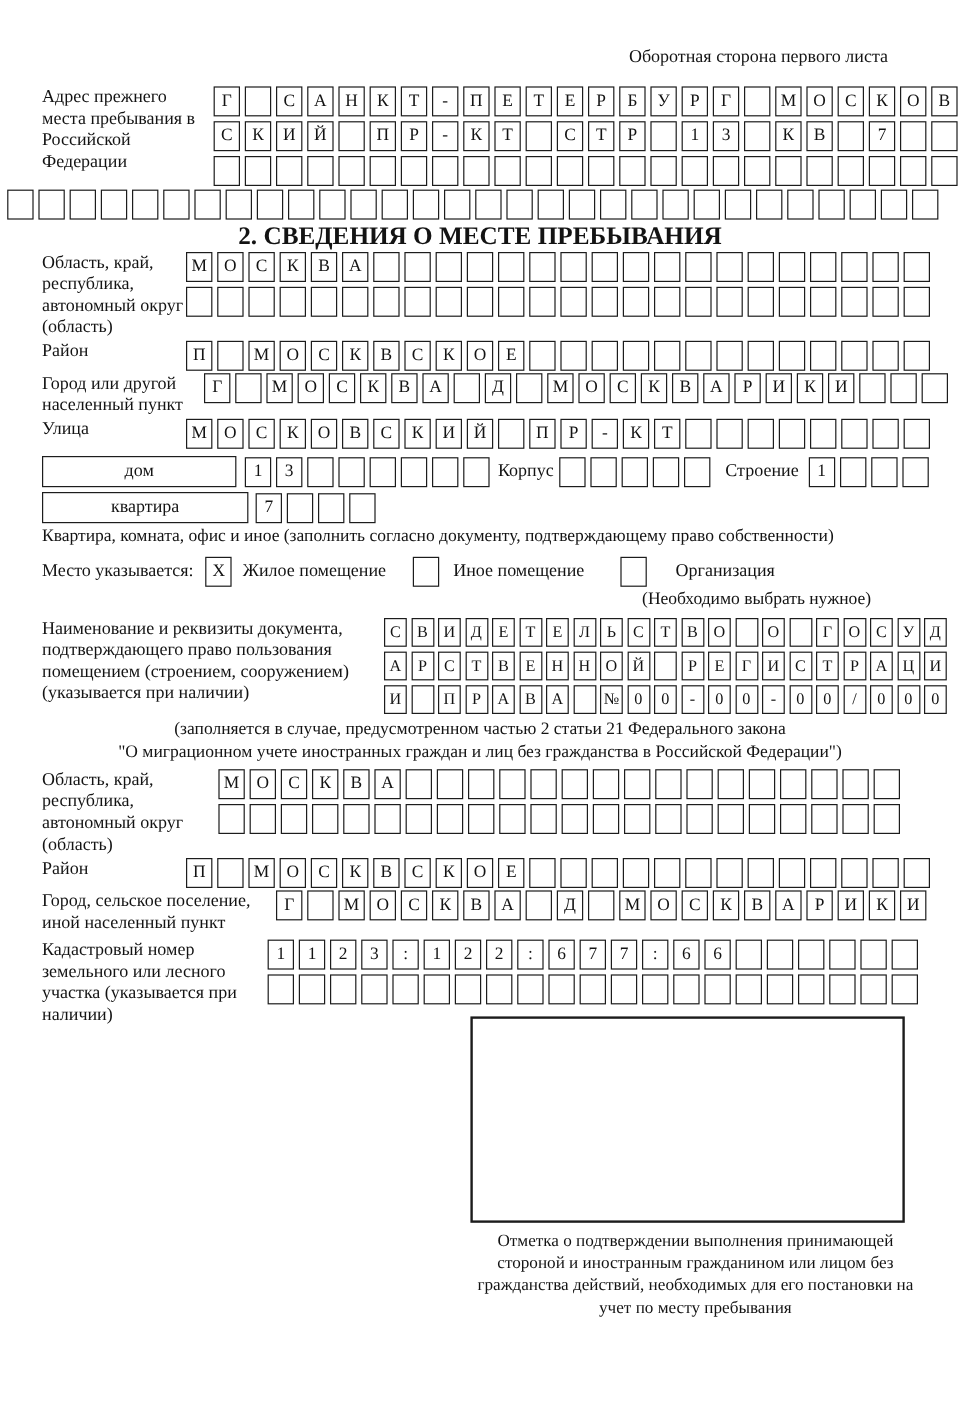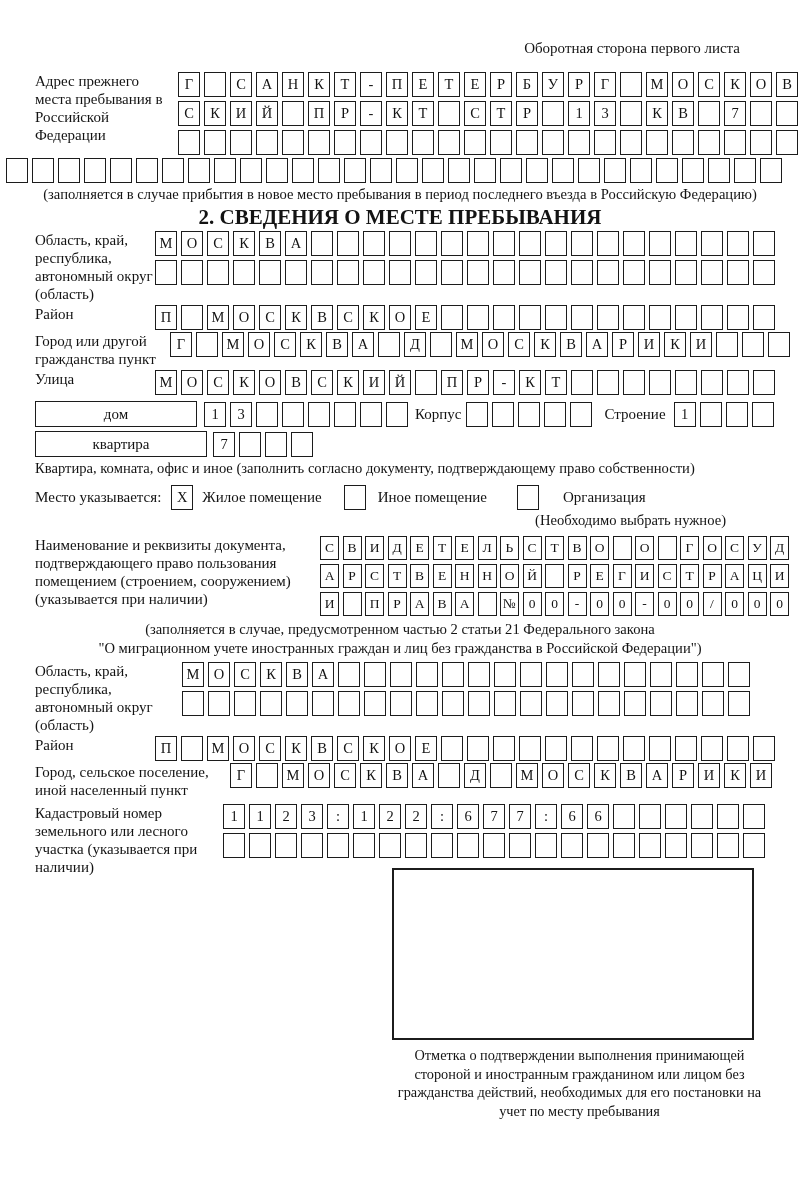--- a/index.html
+++ b/index.html
@@ -147,21 +147,20 @@
       <span class="box"></span>
       <span class="box"></span>
       <span class="box"></span>
       <span class="box"></span>
       <span class="box"></span>
       <span class="box"></span>
       <span class="box"></span>
       <span class="box"></span>
       <span class="box"></span>
     </div>
-  <div class="hint center" style="margin-top:2px">(заполняется в случае прибытия в новое место пребывания в период последнего въезда в Российскую Федерацию)</div>
 
   <div class="sec-title" style="margin-top:3px">2. СВЕДЕНИЯ О МЕСТЕ ПРЕБЫВАНИЯ</div>
 
   <div class="field" style="margin-top:4px">
     <div class="label" style="width:149px">Область, край, республика, автономный округ (область)</div>
     <div class="rows">
       <div class="boxrow">
           <span class="box">М</span>
           <span class="box">О</span>
           <span class="box">С</span>
@@ -240,21 +239,21 @@
         <span class="box"></span>
         <span class="box"></span>
         <span class="box"></span>
         <span class="box"></span>
         <span class="box"></span>
         <span class="box"></span>
       </div>
   </div>
 
   <div class="field" style="margin-top:2px">
-    <div class="label" style="width:164px">Город или другой гражданства пункт</div>
+    <div class="label" style="width:164px">Город или другой населенный пункт</div>
     <div class="boxrow">
         <span class="box">Г</span>
         <span class="box"></span>
         <span class="box">М</span>
         <span class="box">О</span>
         <span class="box">С</span>
         <span class="box">К</span>
         <span class="box">В</span>
         <span class="box">А</span>
         <span class="box"></span>

